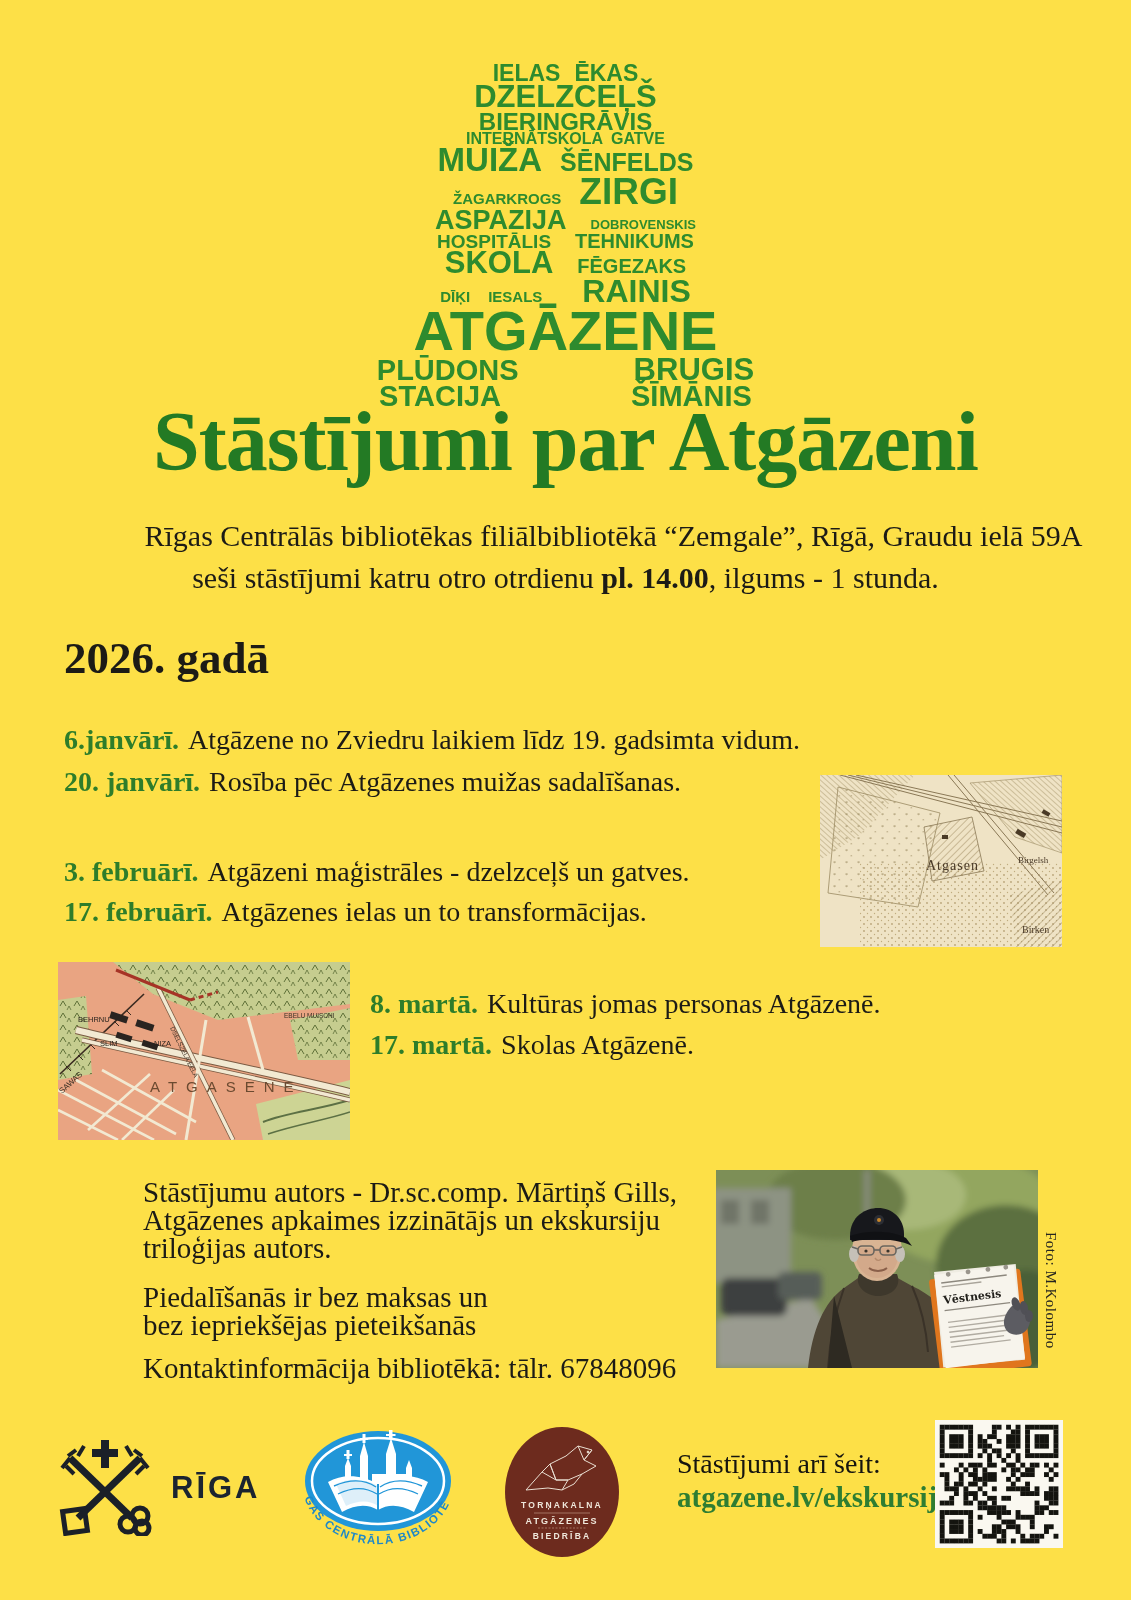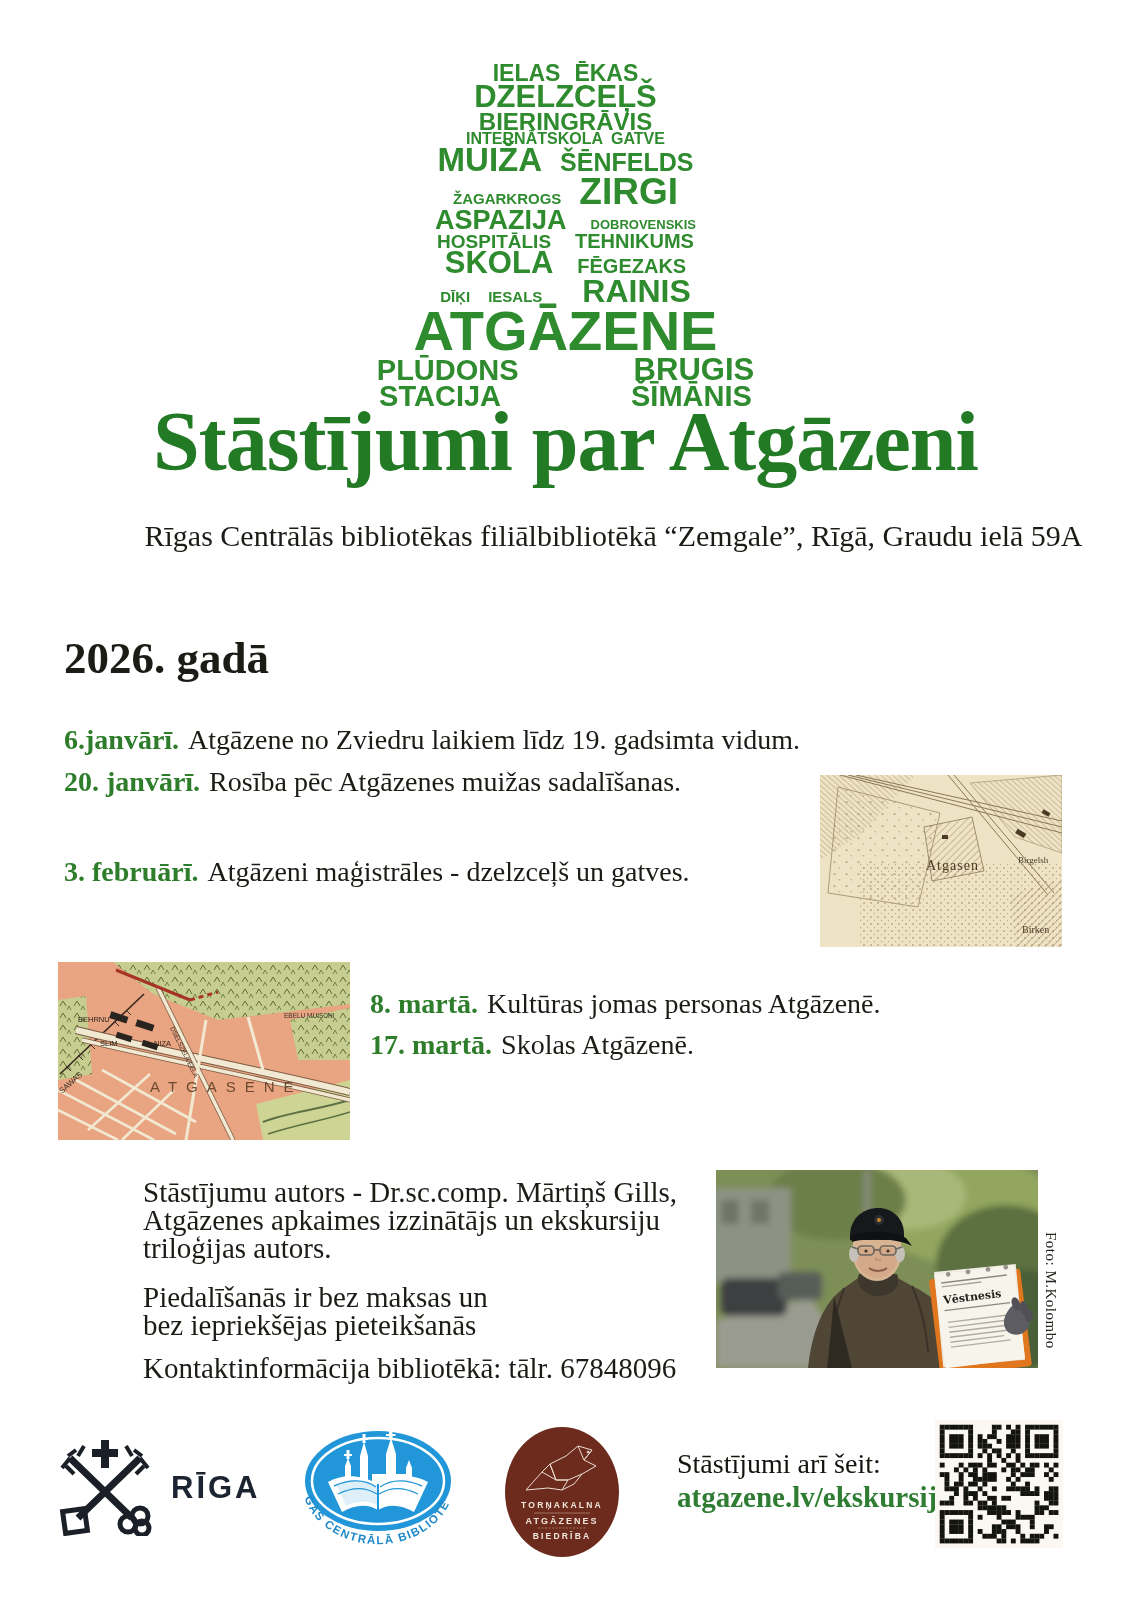--- a/index.html
+++ b/index.html
@@ -1,16 +1,16 @@
 <!DOCTYPE html>
 <html><head>
 <meta charset="utf-8">
 <style>
   html,body{margin:0;padding:0;background:#d8d4c6;}
-  .poster{position:relative;width:1131px;height:1600px;background:#ffffff;overflow:hidden;
+  .poster{position:relative;width:1131px;height:1600px;background:#fde047;overflow:hidden;
           font-family:"Liberation Serif",serif;color:#1c1b16;margin:0 auto;}
 
   
   .wordcloud{position:absolute;top:64px;left:50%;transform:translateX(-50%);
              width:460px;color:#2e8b2e;font-family:"Liberation Sans",sans-serif;
              text-align:center;}
   .wc-row{display:flex;justify-content:center;align-items:baseline;line-height:.92;margin-top:-1px;white-space:nowrap;}
   .wc-row span{font-weight:600;letter-spacing:0px;}
   .s13{font-size:13px}.s15{font-size:15px}.s16{font-size:16px}.s19{font-size:19px}
   .s20{font-size:20px}.s23{font-size:23px}.s24{font-size:24px}.s25{font-size:25px}
@@ -111,25 +111,27 @@
         <span class="s31 g115">BRUGIS</span>
       </div>
     <div class="wc-row">
         <span class="s29">STACIJA</span>
         <span class="s29 g130">ŠĪMĀNIS</span>
       </div>
   </div>
 
   <div class="title">Stāstījumi par Atgāzeni</div>
   <div class="sub1">Rīgas Centrālās bibliotēkas filiālbibliotēkā “Zemgale”, Rīgā, Graudu ielā 59A</div>
+  <div class="sub2"><span>seši stāstījumi katru otro otrdienu </span><b>pl. 14.00</b><span>, ilgums - 1 stunda.</span></div>
   <div class="year">2026. gadā</div>
 
   <div class="event e0"><span class="d">6.janvārī.</span><span class="t">Atgāzene no Zviedru laikiem līdz 19. gadsimta vidum.</span></div>
   <div class="event e1"><span class="d">20. janvārī.</span><span class="t">Rosība pēc Atgāzenes muižas sadalīšanas.</span></div>
   <div class="event e2"><span class="d">3. februārī.</span><span class="t">Atgāzeni maģistrāles - dzelzceļš un gatves.</span></div>
+  <div class="event e3"><span class="d">17. februārī.</span><span class="t">Atgāzenes ielas un to transformācijas.</span></div>
   <div class="event e4"><span class="d">8. martā.</span><span class="t">Kultūras jomas personas Atgāzenē.</span></div>
   <div class="event e5"><span class="d">17. martā.</span><span class="t">Skolas Atgāzenē.</span></div>
 
   <svg class="oldmap" viewBox="0 0 242 172">
     <defs>
       <pattern id="h1" width="5" height="5" patternUnits="userSpaceOnUse" patternTransform="rotate(45)">
           <line x1="0" y1="0" x2="0" y2="5" stroke="#a08c62" stroke-width="1"></line>
         </pattern>
       <pattern id="h2" width="4" height="4" patternUnits="userSpaceOnUse" patternTransform="rotate(-48)">
           <line x1="0" y1="0" x2="0" y2="4" stroke="#a39064" stroke-width="0.9"></line>

